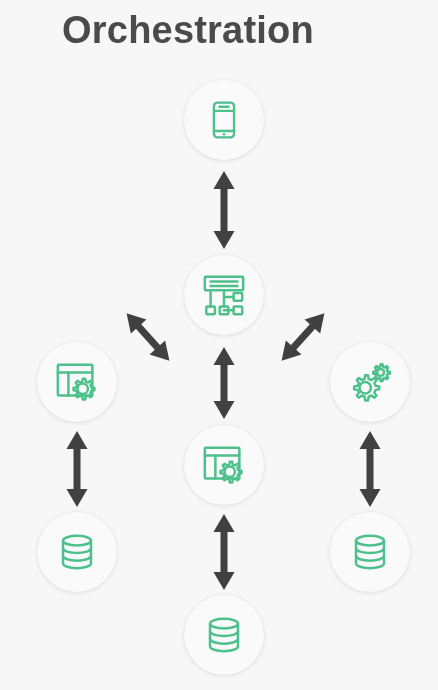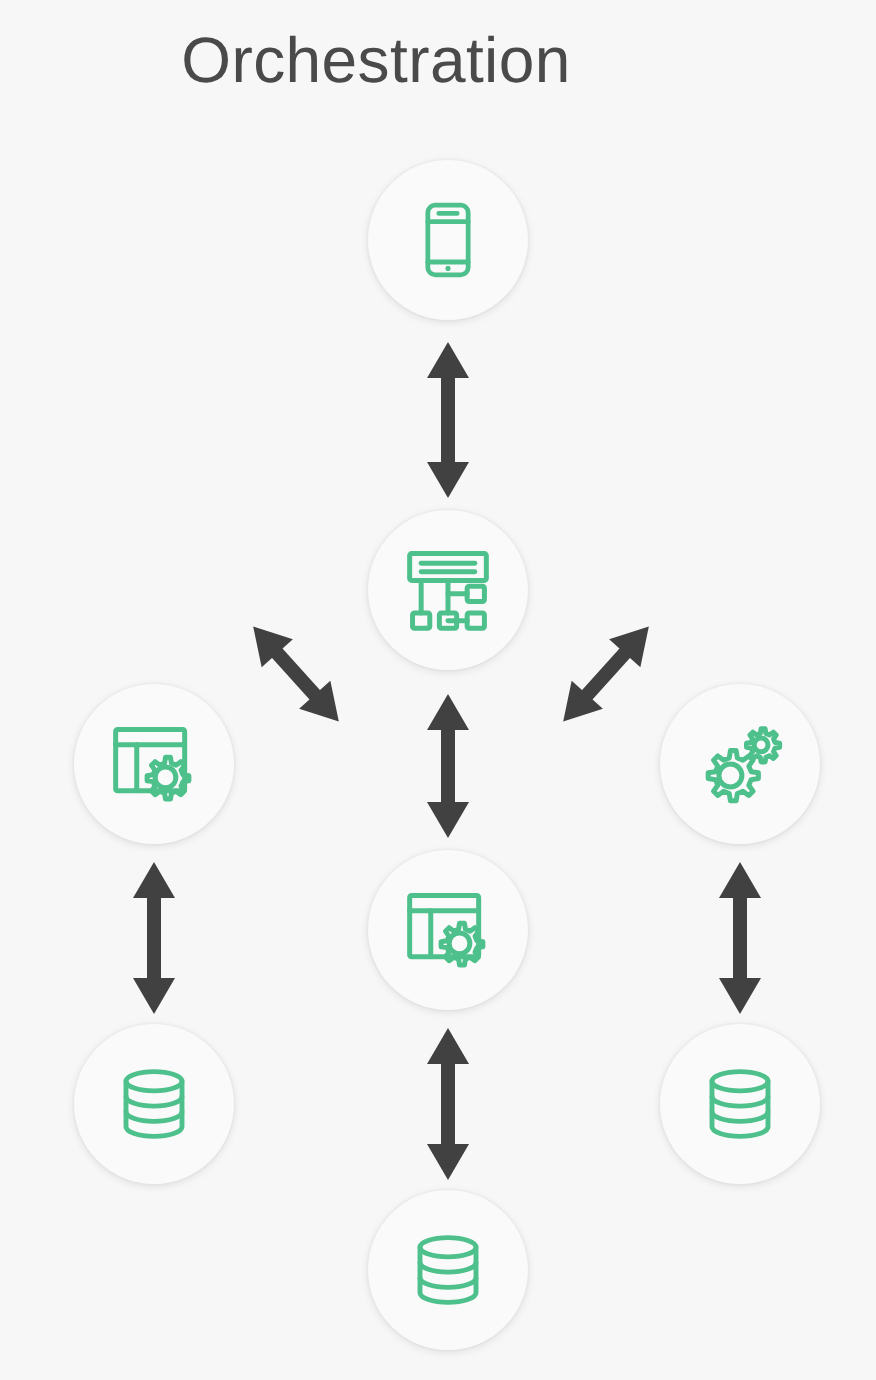--- a/index.html
+++ b/index.html
@@ -17,22 +17,22 @@
     position: relative;
     width: 438px;
     height: 690px;
   }
   .page-title {
     position: absolute;
     top: 10px;
     left: 0;
     width: 376px;
     text-align: center;
-    font-size: 32px;
-    font-weight: normal;
+    font-size: 38px;
+    font-weight: bold;
     color: #4a4a4a;
     letter-spacing: 0.2px;
     line-height: 40px;
   }
   .node {
     position: absolute;
     width: 80px;
     height: 80px;
     border-radius: 50%;
     background: #fafafa;

